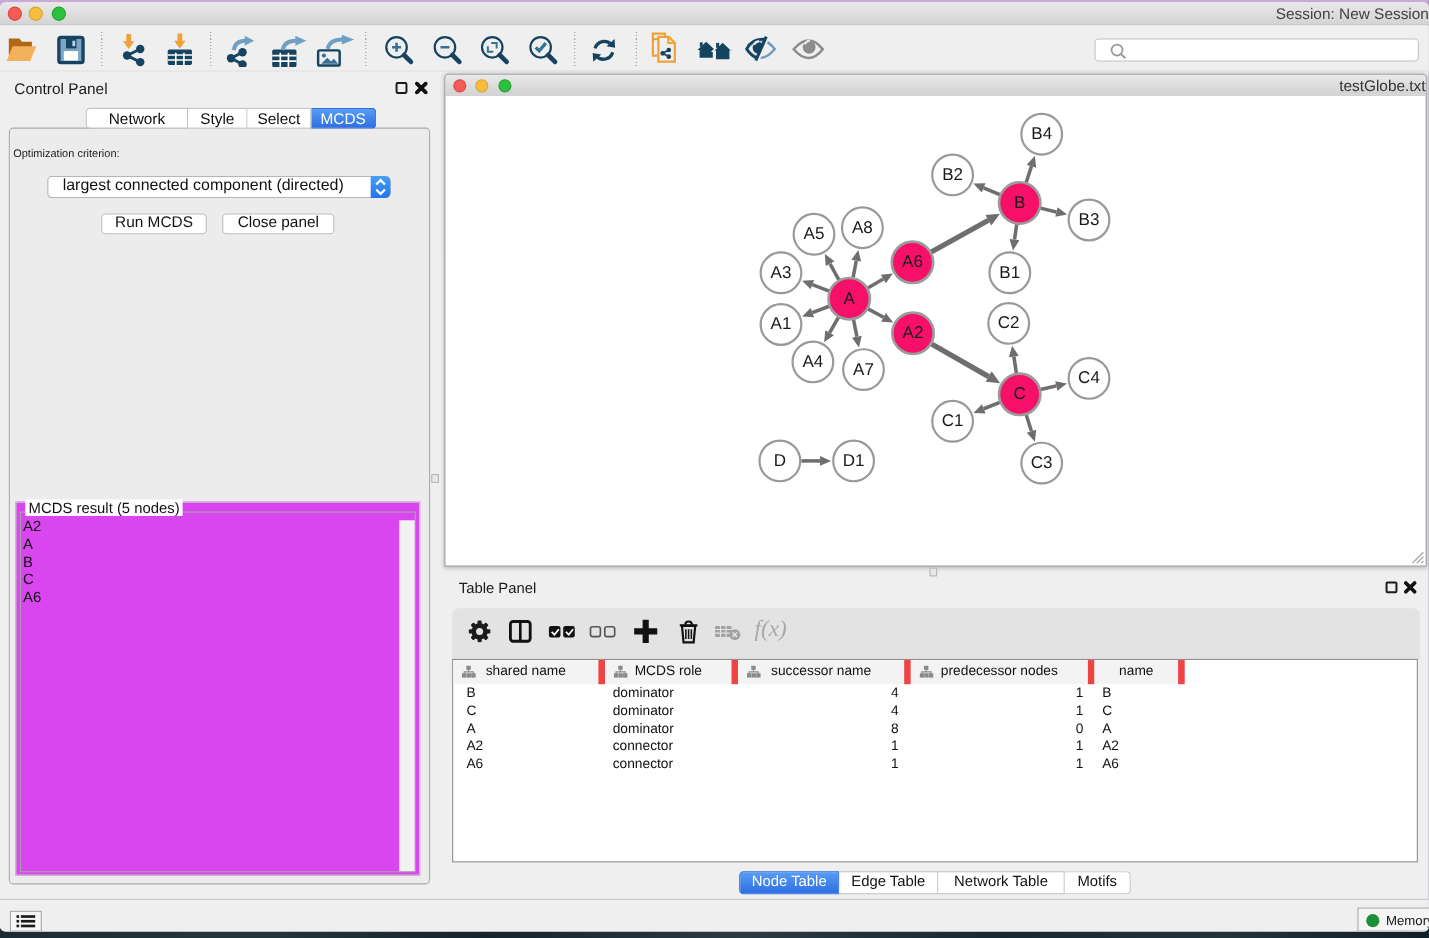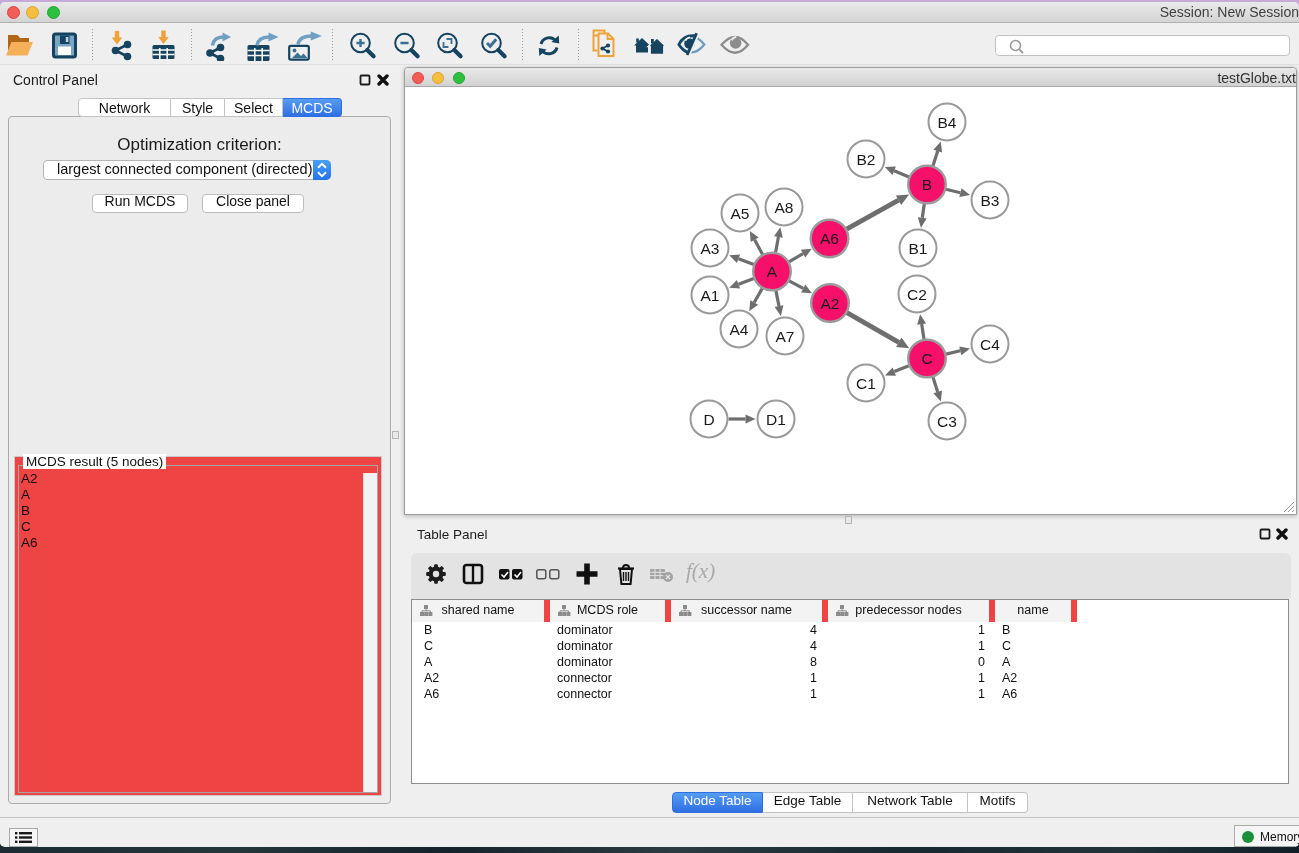--- a/index.html
+++ b/index.html
@@ -33,32 +33,32 @@
 #cp-pane { position:absolute; left:8px; top:114px; width:383px; height:688px;
   background:#ececec; border:1px solid #ababab; border-radius:4px; }
 
 .seg { position:absolute; display:flex; font-size:14px; }
 .seg .t { background:#ffffff; border:1px solid #c3c3c3; border-left:none;
   color:#111; display:flex; align-items:center; justify-content:center; }
 .seg .t:first-child { border-left:1px solid #c3c3c3; border-radius:4px 0 0 4px; }
 .seg .t:last-child { border-radius:0 4px 4px 0; }
 .seg .t.sel { background:linear-gradient(#569df2,#2e6fe3); border-color:#2e6fe3; color:#ffffff; }
 #cp-tabs { left:78px; top:96px; height:19px; z-index:5; }
-#opt-label { position:absolute; left:0; width:399px; top:133px; text-align:center;
-  font-size:17px; color:#1a1a1a; }
-#dropdown { position:absolute; left:43px; top:158px; width:288px; height:20px;
+#opt-label { position:absolute; left:0; width:399px; top:133px; 
+  font-size:10px; color:#1a1a1a;padding-left:12px; }
+#dropdown { position:absolute; left:43px; top:158px; width:312px; height:20px;
   background:#ffffff; border:1px solid #b5b5b5; border-radius:4px; }
 #dropdown .txt { position:absolute; left:13px; top:0px; font-size:14.5px; color:#111; }
 #dropdown .spin { position:absolute; right:-1px; top:-1px; width:18px; height:20px;
   background:linear-gradient(#48a0f5,#2173ee); border-radius:0 5px 5px 0; }
 .btn { position:absolute; height:19px; background:#ffffff; border:1px solid #bdbdbd;
   border-radius:4px; font-size:14px; color:#111; text-align:center; line-height:13px; }
 
 #result-box { position:absolute; left:14px; top:454px; width:368px; height:340px;
-  background:#ef4444; border:1px solid #c9c9c9; }
+  background:#d946ef; border:1px solid #c9c9c9; }
 #result-fs { position:absolute; left:3px; top:8px; right:3px; bottom:2px;
   border:1px solid #a5a5a5; }
 #result-legend { position:absolute; left:8px; top:-3px; background:#ffffff;
   padding:0 3px; font-size:13.5px; color:#111; }
 #result-list { position:absolute; left:6px; top:14px; font-size:13.5px; color:#111; line-height:16px; }
 #result-scroll { position:absolute; right:4px; top:16px; width:14px; bottom:3px;
   background:#f2f2f2; border-left:1px solid #dcdcdc; }
 
 #netwin { position:absolute; left:404px; top:65px; width:893px; height:448px;
   background:#ffffff; border:1px solid #9d9d9d; border-radius:4px 4px 0 0;

